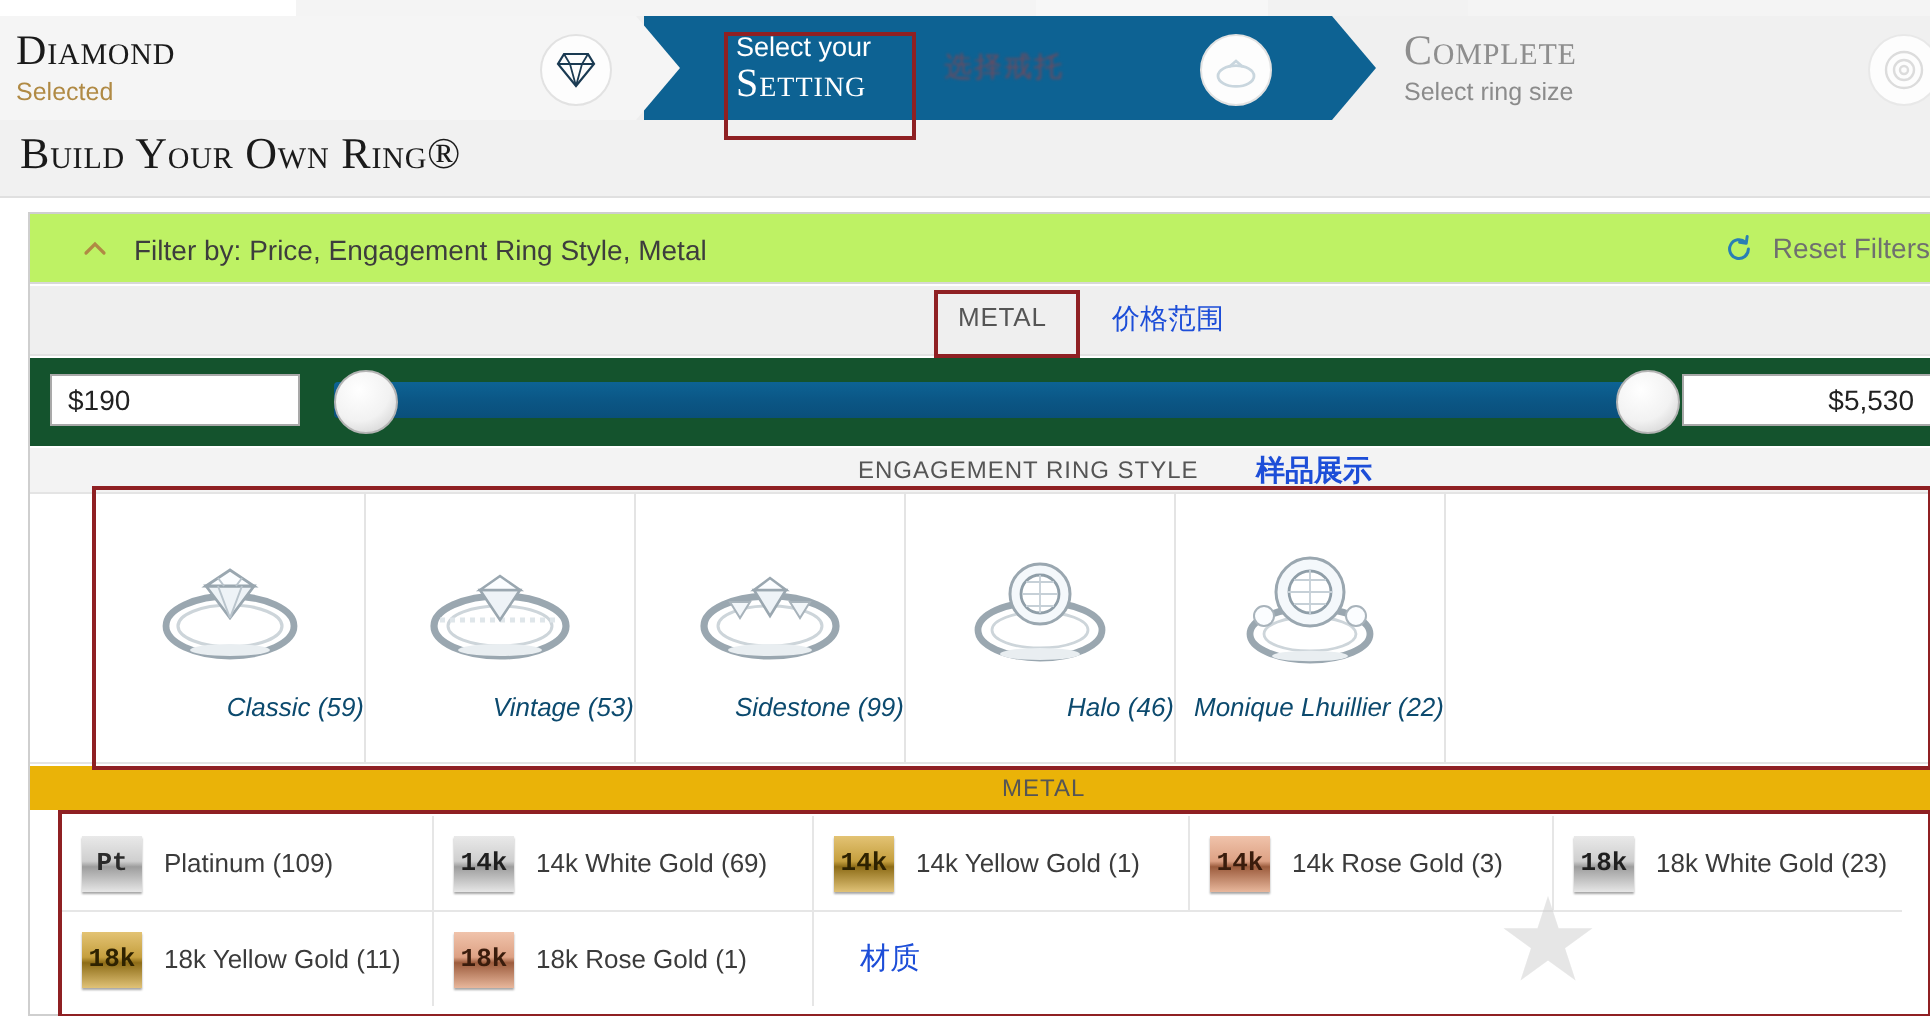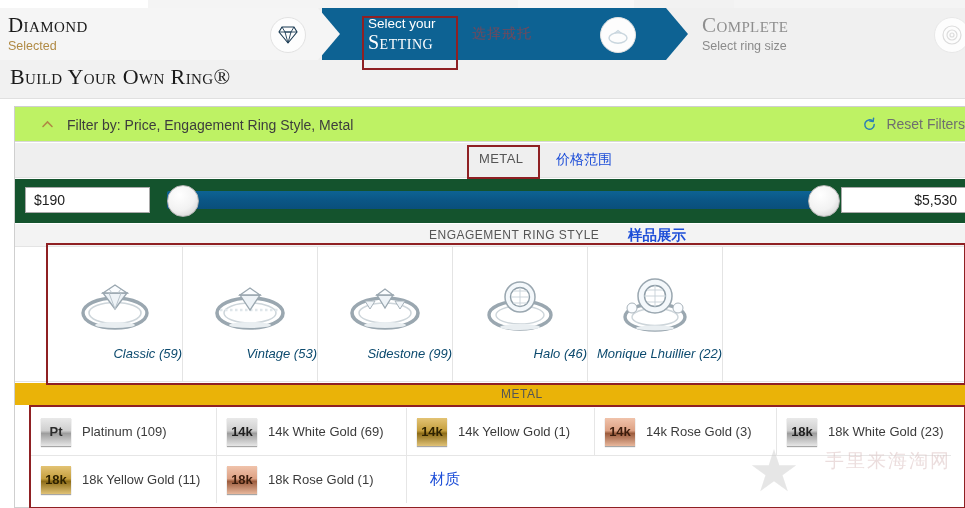--- a/index.html
+++ b/index.html
@@ -121,21 +121,21 @@
   .redbox-metal{position:absolute;left:14px;top:298px;width:937px;height:104px;
                 border:2px solid #8f2023;box-sizing:border-box;pointer-events:none;z-index:6;}
   .metal-row{position:absolute;left:16px;width:920px;height:47px;display:flex;}
   .metal-row.r1{top:2px;border-bottom:1px solid #e6e6e6;}
   .metal-row.r2{top:50px;}
   .metal-item{display:flex;align-items:center;height:100%;border-right:1px solid #e6e6e6;
               box-sizing:border-box;padding-left:10px;}
   .metal-item.nb{border-right:none;}
   .mchip{width:30px;height:28px;border-radius:0;flex:0 0 30px;
          display:flex;align-items:center;justify-content:center;
-         font-size:13px;font-weight:bold;font-family:Liberation Sans, sans-serif;
+         font-size:13px;font-weight:bold;font-family:Liberation Mono, monospace;
          box-shadow:0 1px 1px rgba(0,0,0,.35);}
   .mchip.pt{background:linear-gradient(to bottom,#e9e9e9 0%,#cfcfcf 45%,#9d9d9d 55%,#e6e6e6 100%);color:#2b2b2b;}
   .mchip.wg{background:linear-gradient(to bottom,#e9e9e9 0%,#cfcfcf 45%,#9d9d9d 55%,#e6e6e6 100%);color:#1f1f1f;}
   .mchip.yg{background:linear-gradient(to bottom,#e3c374 0%,#c59f3e 45%,#8d6c17 55%,#e0c277 100%);color:#2e2200;}
   .mchip.rg{background:linear-gradient(to bottom,#f0c3ab 0%,#dda184 45%,#9c5c3d 55%,#e8b79c 100%);color:#3a1c0c;}
   .mlabel{font-size:13px;color:#3b3b3b;padding-left:11px;white-space:nowrap;}
   .cn-metal{position:absolute;left:415px;top:64px;font-size:15px;z-index:8;}
 
   
   .wm{position:absolute;right:10px;bottom:8px;width:235px;height:66px;z-index:7;
@@ -369,14 +369,13 @@
     </div>
 
     <div class="cn-metal cn-red">材质</div>
   </div>
   <div class="redbox-metal"></div>
 
 </div>
 
 <div class="wm">
   <div class="star">★</div>
-  <div class="wmtxt">手里来海淘网</div>
 </div>
 
 </body></html>

